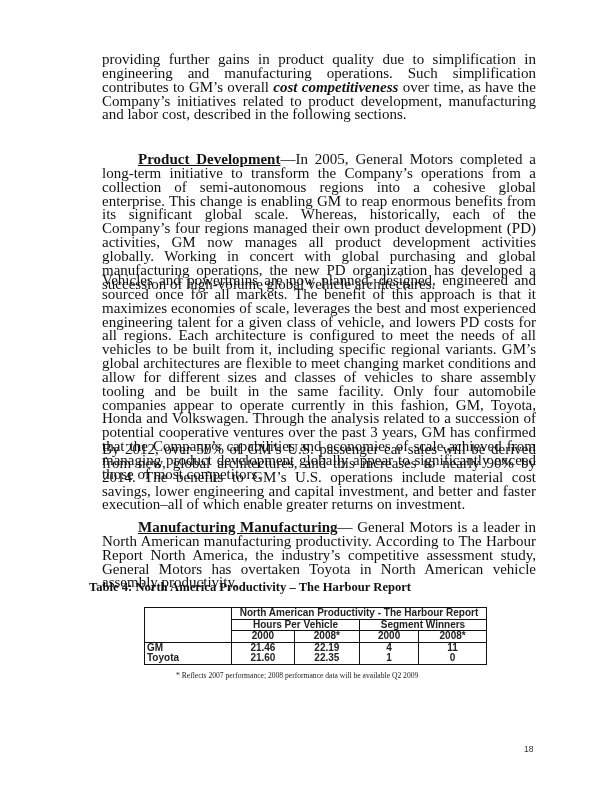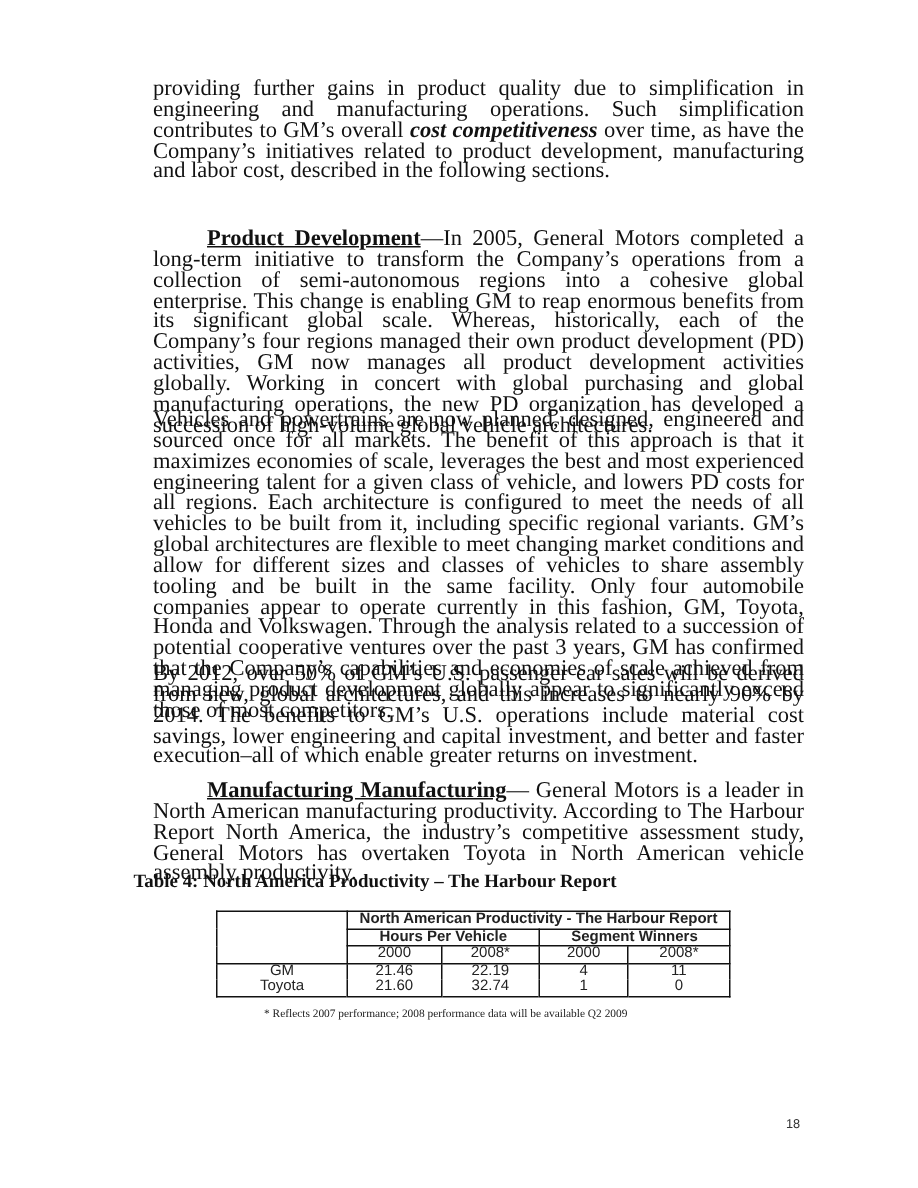--- a/index.html
+++ b/index.html
@@ -29,25 +29,25 @@
   #p6 { top: 682px; }
   table.harbour {
     position: absolute; left: 144px; top: 607px; width: 343px;
     border-collapse: collapse;
     font-family: "Liberation Sans", "DejaVu Sans", sans-serif;
     font-size: 10px; color: #222;
     border: 1.4px solid #111;
   }
   table.harbour td, table.harbour th {
     padding: 0 2px; height: 10.5px; line-height: 10px;
-    text-align: center; font-weight: normal;
+    text-align: center; font-weight: bold;
   }
   table.harbour th.h { font-weight: bold; border: 1px solid #111; }
   table.harbour td.yr { border: 1px solid #111; }
-  table.harbour td.label { text-align: center; border-right: 1px solid #111; }
+  table.harbour td.label { text-align: left; border-right: 1px solid #111; }
   table.harbour td.val { border-left: 1px solid #111; }
   table.harbour td.blank { border: 1px solid #111; border-right: 1px solid #111; }
   tr.firstdata td { border-top: 1px solid #111; }
   #footnote {
     position: absolute; left: 176px; top: 671px;
     font-size: 7.6px; margin: 0; color: #222;
   }
   #page-number {
     position: absolute; left: 524px; top: 744px;
     font-family: "Liberation Sans", "DejaVu Sans", sans-serif;
@@ -90,21 +90,21 @@
     <tr class="firstdata">
       <td class="label">GM</td>
       <td class="val">21.46</td>
       <td class="val">22.19</td>
       <td class="val">4</td>
       <td class="val">11</td>
     </tr>
     <tr>
       <td class="label">Toyota</td>
       <td class="val">21.60</td>
-      <td class="val">32.74</td>
+      <td class="val">22.35</td>
       <td class="val">1</td>
       <td class="val">0</td>
     </tr>
   </tbody>
     </table>
 
   <p id="footnote">*  Reflects 2007 performance; 2008 performance data will be available Q2 2009</p>
 
 
   <p id="page-number">18</p>

